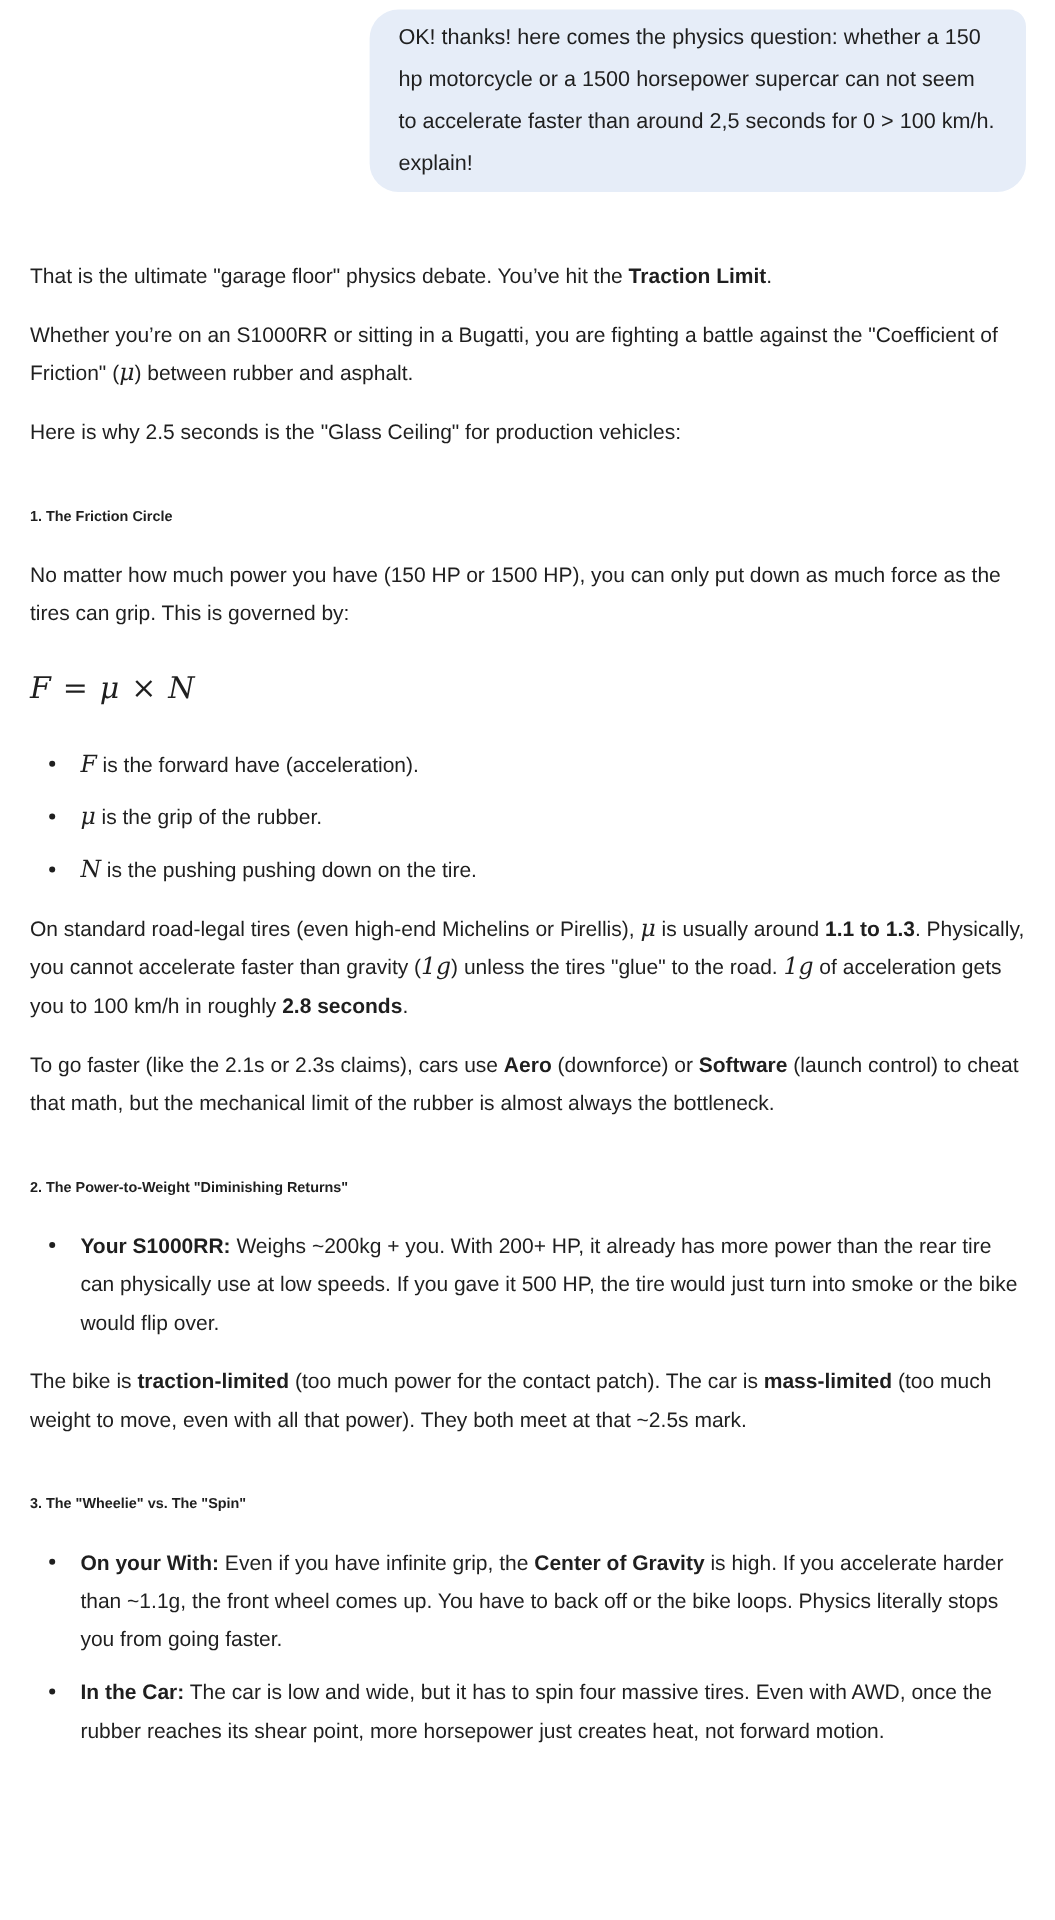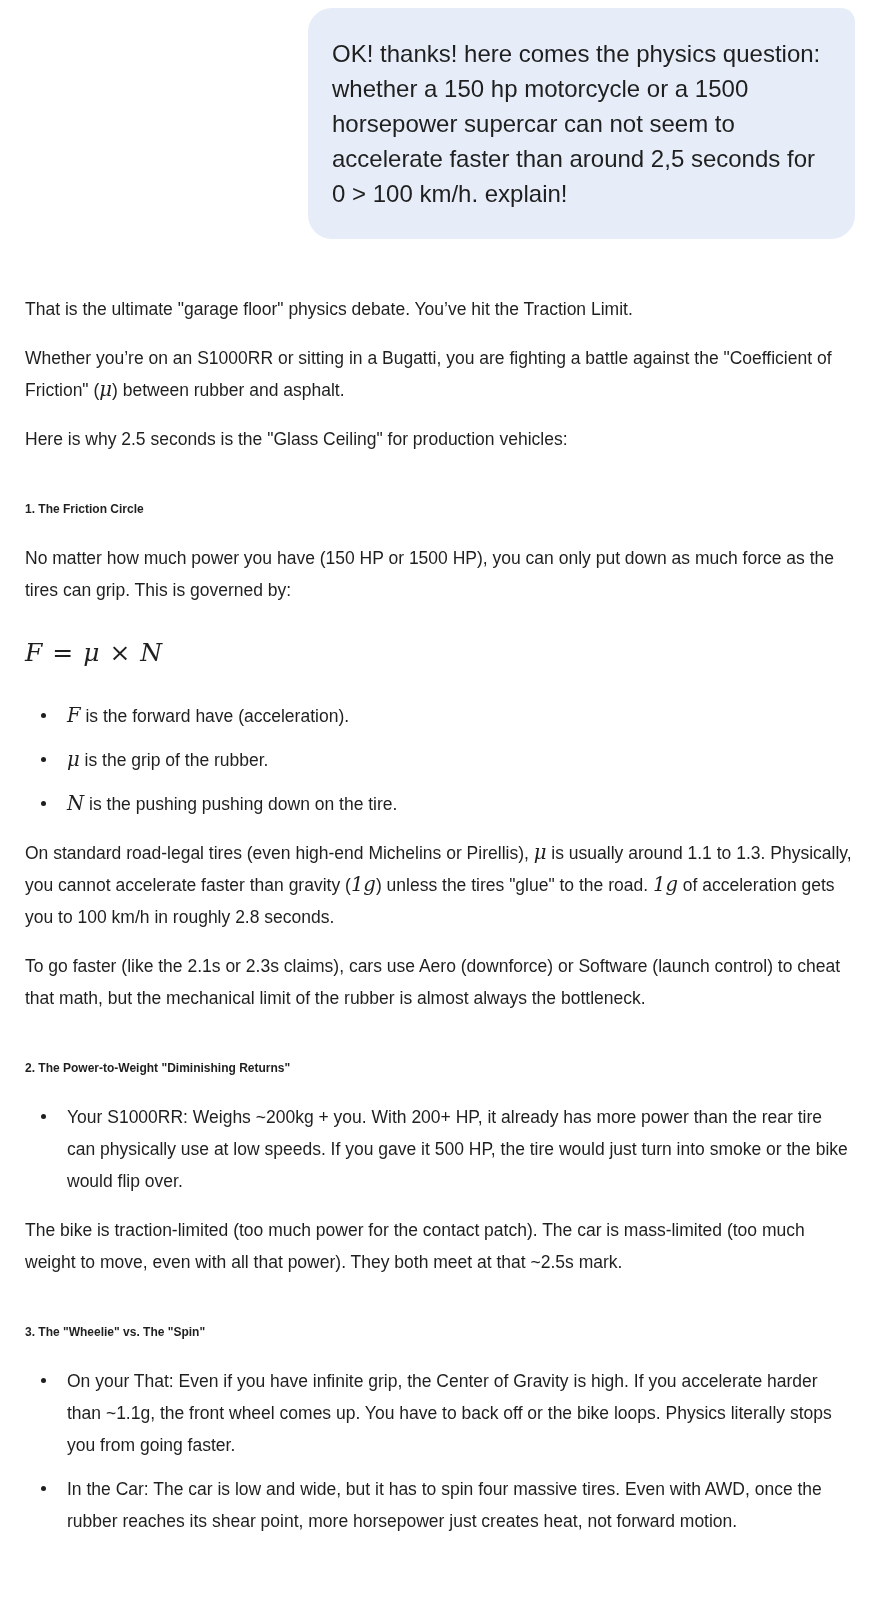--- a/index.html
+++ b/index.html
@@ -20,22 +20,22 @@
     width:879px;height:1600px;
     padding:8px 24px 0 25px;
   }
   
   .bubble-row{display:flex;justify-content:flex-end;}
   .bubble{
     box-sizing:border-box;
     width:547px;
     background:var(--bubble-bg);
     border-radius:24px 14px 24px 24px;
-    padding:28px 24px;
-    font-size:24px;line-height:35px;
+    padding:6px 24px;
+    font-size:18px;line-height:35px;
     color:var(--text);
   }
   
   .response{
     margin-top:54px;
     font-size:17.5px;line-height:32px;
     max-width:830px;
   }
   .response > :first-child{margin-top:0;}
   .response p{margin:17px 0;}
@@ -50,21 +50,21 @@
     margin:30px 0 30px 0;
     letter-spacing:1px;
   }
   .formula .math{font-size:1em;}
   .math{
     font-family:"DejaVu Serif", serif;
     font-style:italic;
     font-size:1.12em;
     line-height:1;
   }
-  strong{font-weight:400;}
+  strong{font-weight:700;}
   .response ul{
     list-style:none;
     margin:17px 0;
     padding:0 0 0 42px;
   }
   .response li{position:relative;}
   .response li + li{margin-top:12px;}
   .response li::before{
     content:"";
     position:absolute;
@@ -96,17 +96,17 @@
       </ul>
       <p><span>On standard road-legal tires (even high-end Michelins or Pirellis), </span><span class="math">μ</span><span> is usually around </span><strong>1.1 to 1.3</strong><span>. Physically, you cannot accelerate faster than gravity (</span><span class="math">1g</span><span>) unless the tires "glue" to the road. </span><span class="math">1g</span><span> of acceleration gets you to 100 km/h in roughly </span><strong>2.8 seconds</strong><span>.</span></p>
       <p><span>To go faster (like the 2.1s or 2.3s claims), cars use </span><strong>Aero</strong><span> (downforce) or </span><strong>Software</strong><span> (launch control) to cheat that math, but the mechanical limit of the rubber is almost always the bottleneck.</span></p>
       <h3><span>2. The Power-to-Weight "Diminishing Returns"</span></h3>
       <ul>
         <li><strong>Your S1000RR:</strong><span> Weighs ~200kg + you. With 200+ HP, it already has more power than the rear tire can physically use at low speeds. If you gave it 500 HP, the tire would just turn into smoke or the bike would flip over.</span></li>
       </ul>
       <p><span>The bike is </span><strong>traction-limited</strong><span> (too much power for the contact patch). The car is </span><strong>mass-limited</strong><span> (too much weight to move, even with all that power). They both meet at that ~2.5s mark.</span></p>
       <h3><span>3. The "Wheelie" vs. The "Spin"</span></h3>
       <ul>
-        <li><strong>On your That:</strong><span> Even if you have infinite grip, the </span><strong>Center of Gravity</strong><span> is high. If you accelerate harder than ~1.1g, the front wheel comes up. You have to back off or the bike loops. Physics literally stops you from going faster.</span></li>
+        <li><strong>On your With:</strong><span> Even if you have infinite grip, the </span><strong>Center of Gravity</strong><span> is high. If you accelerate harder than ~1.1g, the front wheel comes up. You have to back off or the bike loops. Physics literally stops you from going faster.</span></li>
         <li><strong>In the Car:</strong><span> The car is low and wide, but it has to spin four massive tires. Even with AWD, once the rubber reaches its shear point, more horsepower just creates heat, not forward motion.</span></li>
       </ul>
     </div>
 </div>
 
 </body></html>

